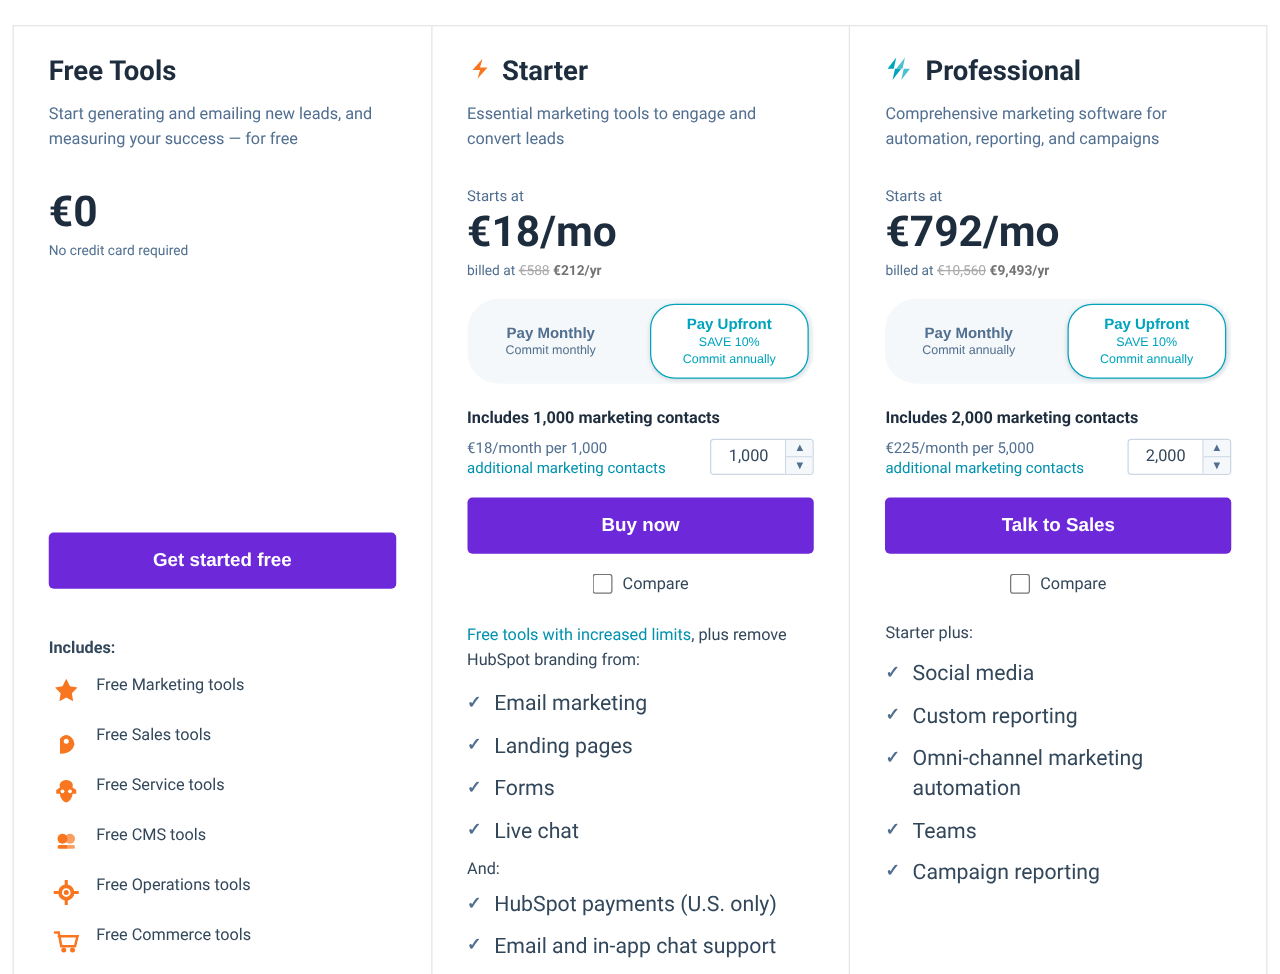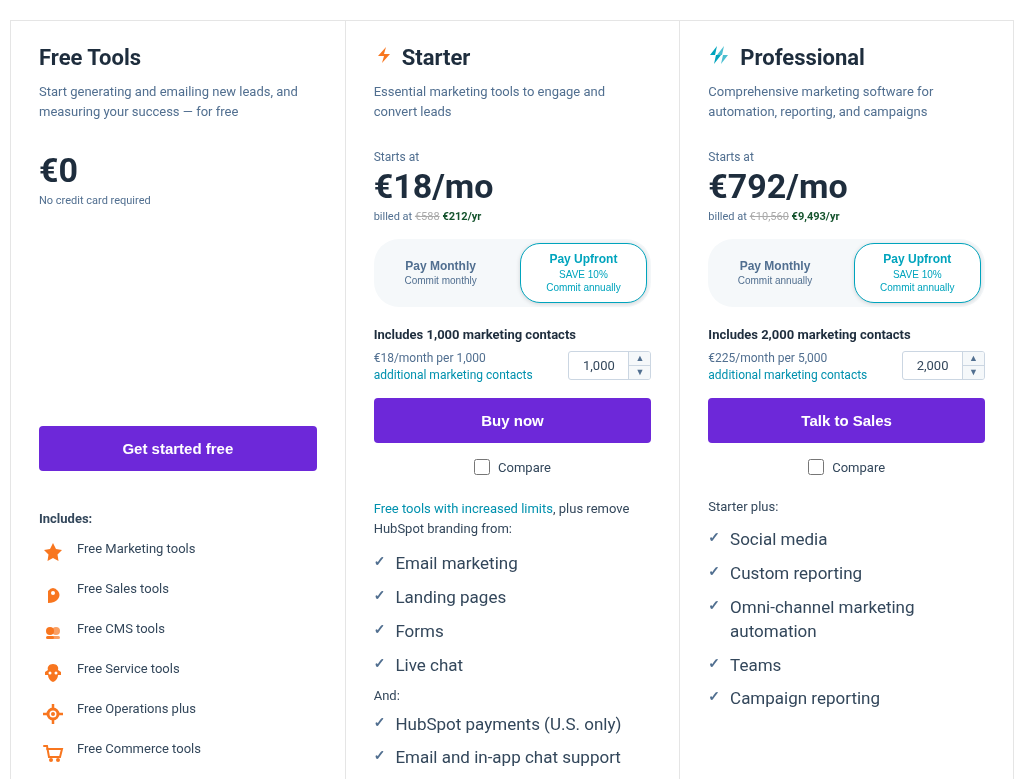--- a/index.html
+++ b/index.html
@@ -70,21 +70,21 @@
     .price-billed {
       font-size: 11px;
       color: #516f90;
       margin-bottom: 16px;
     }
     .price-billed s {
       color: #aaa;
       text-decoration: line-through;
     }
     .price-billed strong {
-      color: #14532d;
+      color: #737373;
       text-align: center;
     }
 
     
     .billing-toggle {
       display: flex;
       background: #f5f8fa;
       border-radius: 25px;
       padding: 4px;
       margin-bottom: 20px;
@@ -331,52 +331,52 @@
             <path d="M8 22 L8 10 Q13 4 18 10 Q21 14 18 18 Q15 22 8 22Z" fill="#f8761f"></path>
             <circle cx="13" cy="12" r="2" fill="white"></circle>
           </svg>
         </div>
         <span class="feature-text">Free Sales tools</span>
       </div>
 
       <div class="feature-item">
         <div class="feature-icon">
           <svg width="26" height="26" viewBox="0 0 26 26" fill="none">
+            <path d="M13 3 C9 3 7 6 8 9 L5 11 L5 14 L8 14 C8 17 10 20 13 21 C16 20 18 17 18 14 L21 14 L21 11 L18 9 C19 6 17 3 13 3Z" fill="#f8761f"></path>
+            <circle cx="10" cy="12" r="1.5" fill="white"></circle>
+            <circle cx="16" cy="12" r="1.5" fill="white"></circle>
+          </svg>
+        </div>
+        <span class="feature-text">Free Service tools</span>
+      </div>
+
+      <div class="feature-item">
+        <div class="feature-icon">
+          <svg width="26" height="26" viewBox="0 0 26 26" fill="none">
             <circle cx="10" cy="10" r="4" fill="#f8761f"></circle>
             <circle cx="16" cy="10" r="4" fill="#f8761f" opacity="0.7"></circle>
             <rect x="6" y="15" width="8" height="3" rx="1.5" fill="#f8761f"></rect>
             <rect x="12" y="15" width="8" height="3" rx="1.5" fill="#f8761f" opacity="0.7"></rect>
           </svg>
         </div>
         <span class="feature-text">Free CMS tools</span>
-      </div>
-
-      <div class="feature-item">
-        <div class="feature-icon">
-          <svg width="26" height="26" viewBox="0 0 26 26" fill="none">
-            <path d="M13 3 C9 3 7 6 8 9 L5 11 L5 14 L8 14 C8 17 10 20 13 21 C16 20 18 17 18 14 L21 14 L21 11 L18 9 C19 6 17 3 13 3Z" fill="#f8761f"></path>
-            <circle cx="10" cy="12" r="1.5" fill="white"></circle>
-            <circle cx="16" cy="12" r="1.5" fill="white"></circle>
-          </svg>
-        </div>
-        <span class="feature-text">Free Service tools</span>
       </div>
 
       <div class="feature-item">
         <div class="feature-icon">
           <svg width="26" height="26" viewBox="0 0 26 26" fill="none">
             <circle cx="13" cy="13" r="5" fill="none" stroke="#f8761f" stroke-width="3"></circle>
             <circle cx="13" cy="13" r="2" fill="#f8761f"></circle>
             <line x1="13" y1="3" x2="13" y2="7" stroke="#f8761f" stroke-width="2.5"></line>
             <line x1="13" y1="19" x2="13" y2="23" stroke="#f8761f" stroke-width="2.5"></line>
             <line x1="3" y1="13" x2="7" y2="13" stroke="#f8761f" stroke-width="2.5"></line>
             <line x1="19" y1="13" x2="23" y2="13" stroke="#f8761f" stroke-width="2.5"></line>
           </svg>
         </div>
-        <span class="feature-text">Free Operations plus</span>
+        <span class="feature-text">Free Operations tools</span>
       </div>
 
       <div class="feature-item">
         <div class="feature-icon">
           <svg width="26" height="26" viewBox="0 0 26 26" fill="none">
             <path d="M4 5 L7 5 L9 16 L20 16 L22 8 L7 8" stroke="#f8761f" stroke-width="2" fill="none" stroke-linecap="round"></path>
             <circle cx="11" cy="19" r="2" fill="#f8761f"></circle>
             <circle cx="18" cy="19" r="2" fill="#f8761f"></circle>
           </svg>
         </div>

